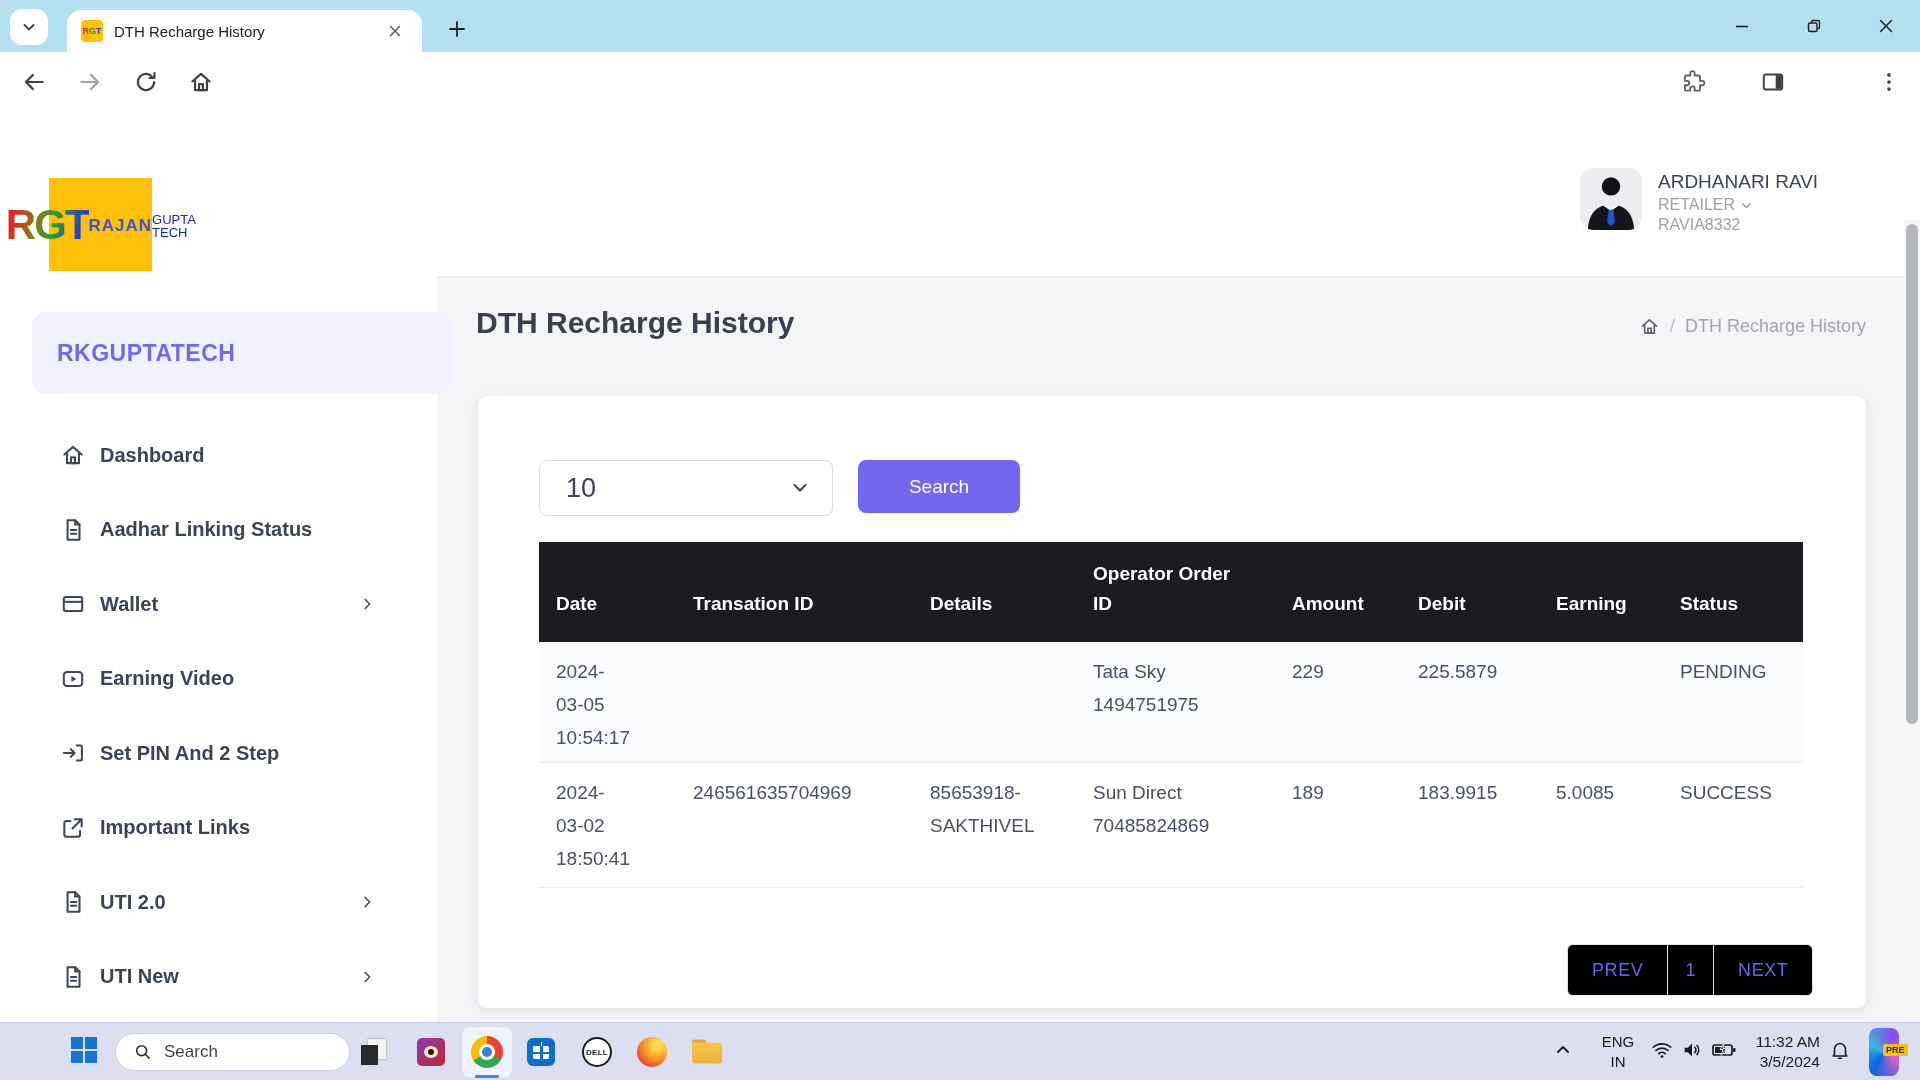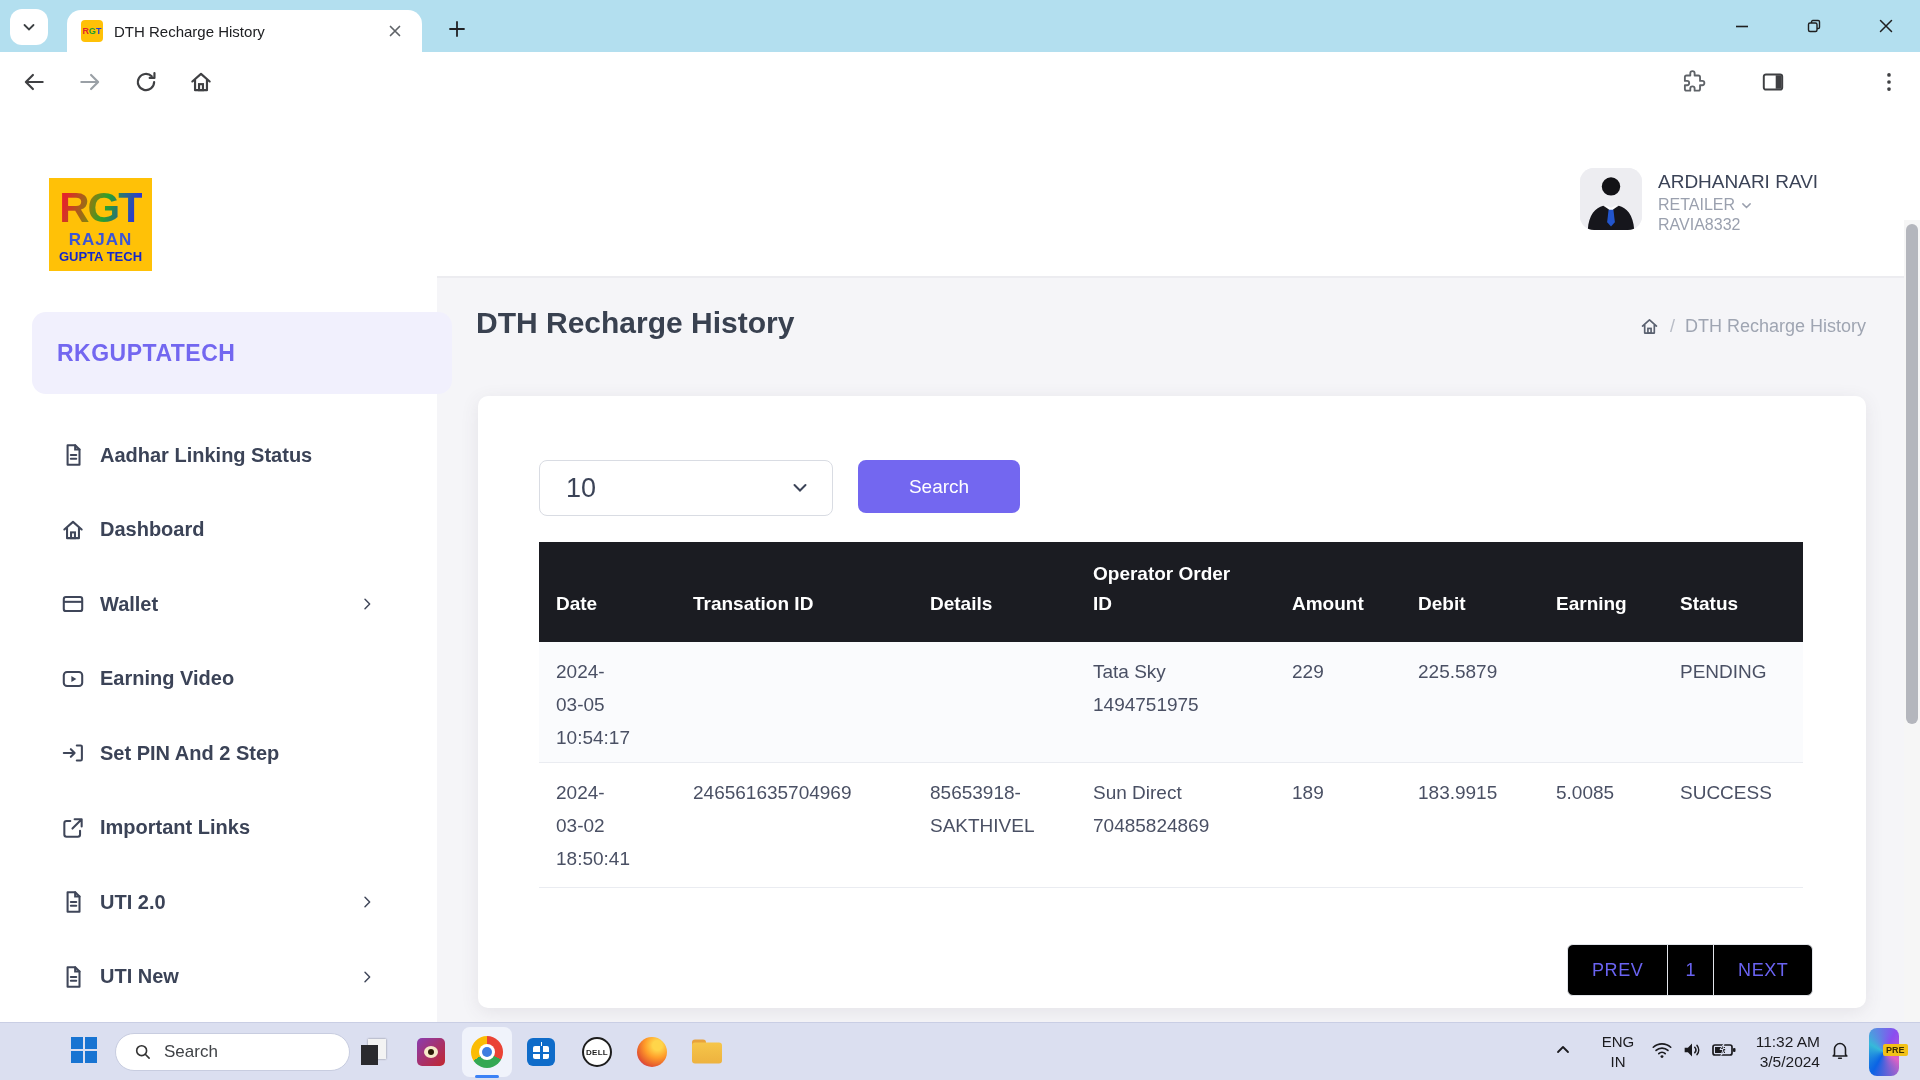--- a/index.html
+++ b/index.html
@@ -27,26 +27,26 @@
   .avatar-browser{position:absolute;left:1816px;top:66px;width:30px;height:30px;border-radius:50%;
     background:radial-gradient(circle at 50% 32%,#cfa98b 0 32%,#9aa0ab 60%,#5d646f 100%);}
 
   
   .pagearea{position:absolute;left:0;top:110px;width:1920px;height:912px;background:#fff;}
   .content-bg{position:absolute;left:437px;top:168px;right:0;bottom:0;background:#f5f5f8;}
   .topbar-shadow{position:absolute;left:437px;top:166px;right:0;height:2px;background:#ececf0;}
 
   
   .logo{position:absolute;left:49px;top:68px;width:103px;height:93px;background:#ffc107;
-    display:flex;flex-direction:column;align-items:center;justify-content:center;line-height:1;}
+    display:flex;flex-direction:row;align-items:center;justify-content:center;line-height:1;}
   .logo .acr{font-size:42px;font-weight:900;letter-spacing:-2px;
     background:linear-gradient(105deg,#e3262a 10%,#8a7d12 38%,#2aa12c 55%,#2b3bd0 88%);
     -webkit-background-clip:text;background-clip:text;color:transparent;}
   .logo .l1{font-size:17px;font-weight:800;color:#3b55d6;margin-top:2px;letter-spacing:1px;}
-  .logo .l2{font-size:13px;font-weight:700;color:#1427c9;margin-top:2px;}
+  .logo .l2{font-size:13px;font-weight:400;color:#1427c9;margin-top:2px;}
   .brand{position:absolute;left:32px;top:202px;width:420px;height:82px;background:#f1f0fd;border-radius:14px;
     display:flex;align-items:center;}
   .brand span{margin-left:25px;font-size:23px;font-weight:700;letter-spacing:.5px;color:#7367f0;}
   .menu{position:absolute;left:0;top:308px;width:437px;}
   .mi{height:74.5px;display:flex;align-items:center;padding-left:60px;position:relative;cursor:pointer;}
   .mi .lbl{margin-left:14px;font-size:20px;font-weight:600;color:#3b4357;}
   .mi .chev{position:absolute;right:62px;}
 
   
   .user{position:absolute;left:1580px;top:58px;display:flex;}
@@ -223,31 +223,31 @@
       <span class="acr">RGT</span>
       <span class="l1">RAJAN</span>
       <span class="l2">GUPTA TECH</span>
     </div>
     <div class="brand">
       <span>RKGUPTATECH</span>
     </div>
     <div class="menu">
       <div class="mi">
         <svg width="26" height="26" viewBox="0 0 24 24">
+            <path d="M4 11.5 12 4.5l8 7M6.5 10v9.5h11V10" fill="none" stroke="#3f4659" stroke-width="1.9" stroke-linecap="round" stroke-linejoin="round"></path>
+            <rect x="10.2" y="14.2" width="3.6" height="5.3" fill="none" stroke="#3f4659" stroke-width="1.9"></rect>
+          </svg>
+        <span class="lbl">Dashboard</span>
+      </div>
+      <div class="mi">
+        <svg width="26" height="26" viewBox="0 0 24 24">
             <path d="M7 3h7l4 4v14H7z" fill="none" stroke="#3f4659" stroke-width="1.9" stroke-linejoin="round"></path>
             <path d="M14 3v4h4M10 12h5M10 15.5h5" fill="none" stroke="#3f4659" stroke-width="1.9" stroke-linecap="round"></path>
           </svg>
         <span class="lbl">Aadhar Linking Status</span>
-      </div>
-      <div class="mi">
-        <svg width="26" height="26" viewBox="0 0 24 24">
-            <path d="M4 11.5 12 4.5l8 7M6.5 10v9.5h11V10" fill="none" stroke="#3f4659" stroke-width="1.9" stroke-linecap="round" stroke-linejoin="round"></path>
-            <rect x="10.2" y="14.2" width="3.6" height="5.3" fill="none" stroke="#3f4659" stroke-width="1.9"></rect>
-          </svg>
-        <span class="lbl">Dashboard</span>
       </div>
       <div class="mi">
         <svg width="26" height="26" viewBox="0 0 24 24">
             <rect x="3.5" y="5.5" width="17" height="13" rx="2" fill="none" stroke="#3f4659" stroke-width="1.9"></rect>
             <path d="M3.5 10h17" stroke="#3f4659" stroke-width="1.9"></path>
           </svg>
         <span class="lbl">Wallet</span>
         <svg class="chev" width="16" height="16" viewBox="0 0 24 24">
             <path d="M9 5l7 7-7 7" fill="none" stroke="#3f4659" stroke-width="2.2" stroke-linecap="round" stroke-linejoin="round"></path>
           </svg>

